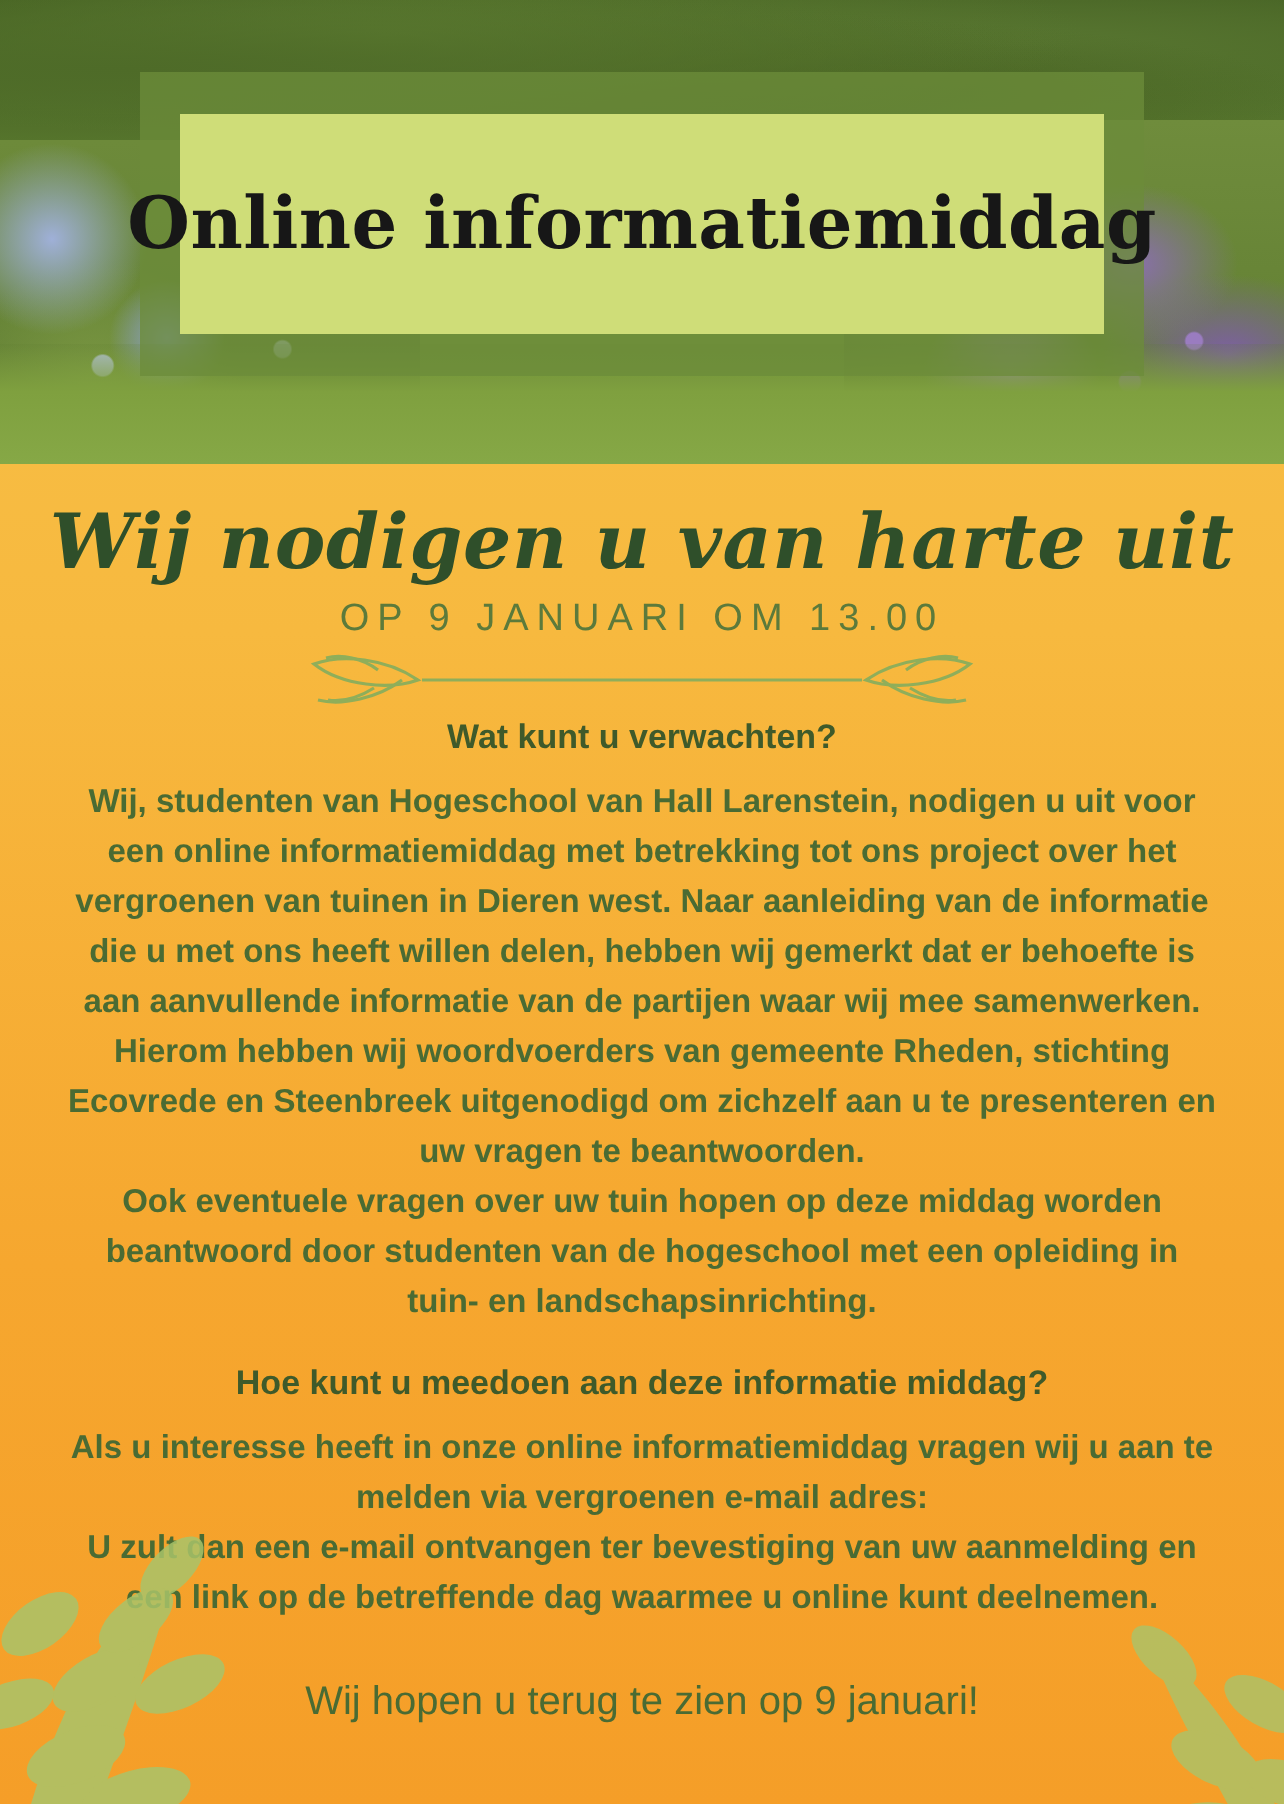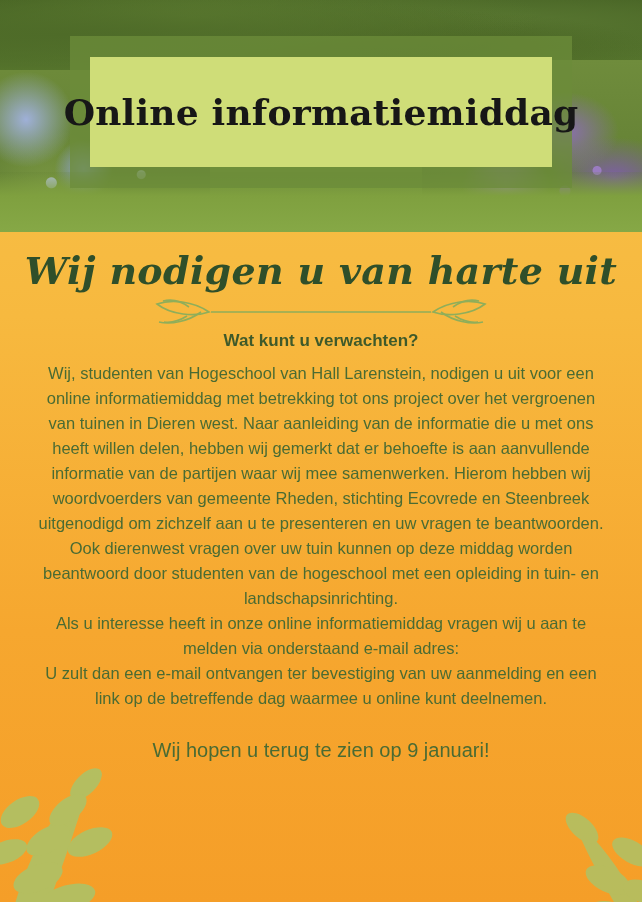--- a/index.html
+++ b/index.html
@@ -154,20 +154,21 @@
   }
   h2.section.second {
     margin-top: 18px;
   }
   p.body {
     margin: 0 auto;
     width: 574px;
     font-size: 16.5px;
     line-height: 25px;
     color: #4a6b33;
+    font-weight: bold;
   }
   p.body + p.body { margin-top: 0; }
   p.email {
     margin: 2px auto 0 auto;
     font-size: 17px;
     font-weight: bold;
     color: #3f5a2a;
   }
   p.closing {
     margin: 28px auto 0 auto;
@@ -209,20 +210,21 @@
 
   <div class="title-frame">
     <div class="title-inner">
       <div class="title-text">Online informatiemiddag</div>
     </div>
   </div>
 
   <div class="content">
 
     <div class="invite">Wij nodigen u van harte uit</div>
+    <div class="date">OP 9 JANUARI OM 13.00</div>
 
     <div class="divider">
       <svg width="440" height="34" viewBox="0 0 440 34" fill="none" xmlns="http://www.w3.org/2000/svg">
         <path d="M110 17 H330" stroke="#8fae5a" stroke-width="1.6"></path>
         <g stroke="#8fae5a" stroke-width="1.6" fill="none">
           <path d="M108 17 C92 6, 70 4, 56 9 C70 20, 94 22, 108 17 Z"></path>
           <path d="M100 17 C88 26, 70 30, 58 27"></path>
           <path d="M88 12 C80 6, 70 4, 62 6"></path>
           <path d="M86 21 C78 26, 70 28, 63 27"></path>
         </g>
@@ -230,23 +232,24 @@
           <path d="M332 17 C348 6, 370 4, 384 9 C370 20, 346 22, 332 17 Z"></path>
           <path d="M340 17 C352 26, 370 30, 382 27"></path>
           <path d="M352 12 C360 6, 370 4, 378 6"></path>
           <path d="M354 21 C362 26, 370 28, 377 27"></path>
         </g>
       </svg>
     </div>
 
     <h2 class="section">Wat kunt u verwachten?</h2>
     <p class="body">Wij, studenten van Hogeschool van Hall Larenstein, nodigen u uit voor een online informatiemiddag met betrekking tot ons project over het vergroenen van tuinen in Dieren west. Naar aanleiding van de informatie die u met ons heeft willen delen, hebben wij gemerkt dat er behoefte is aan aanvullende informatie van de partijen waar wij mee samenwerken. Hierom hebben wij woordvoerders van gemeente Rheden, stichting Ecovrede en Steenbreek uitgenodigd om zichzelf aan u te presenteren en uw vragen te beantwoorden.</p>
-    <p class="body">Ook dierenwest vragen over uw tuin kunnen op deze middag worden beantwoord door studenten van de hogeschool met een opleiding in tuin- en landschapsinrichting.</p>
-
-    <p class="body">Als u interesse heeft in onze online informatiemiddag vragen wij u aan te melden via onderstaand e-mail adres:</p>
+    <p class="body">Ook eventuele vragen over uw tuin hopen op deze middag worden beantwoord door studenten van de hogeschool met een opleiding in tuin- en landschapsinrichting.</p>
+
+    <h2 class="section second">Hoe kunt u meedoen aan deze informatie middag?</h2>
+    <p class="body">Als u interesse heeft in onze online informatiemiddag vragen wij u aan te melden via vergroenen e-mail adres:</p>
     <p class="body">U zult dan een e-mail ontvangen ter bevestiging van uw aanmelding en een link op de betreffende dag waarmee u online kunt deelnemen.</p>
 
     <p class="closing">Wij hopen u terug te zien op 9 januari!</p>
   </div>
 
   <svg class="leaf-left" viewBox="0 0 180 230">
     <g fill="#a9c46a" opacity="0.85">
       <path d="M20 230 C35 170, 60 120, 100 85 C92 120, 72 175, 52 230 Z"></path>
       <ellipse cx="30" cy="120" rx="22" ry="12" transform="rotate(-35 30 120)"></ellipse>
       <ellipse cx="58" cy="148" rx="24" ry="12" transform="rotate(-30 58 148)"></ellipse>

